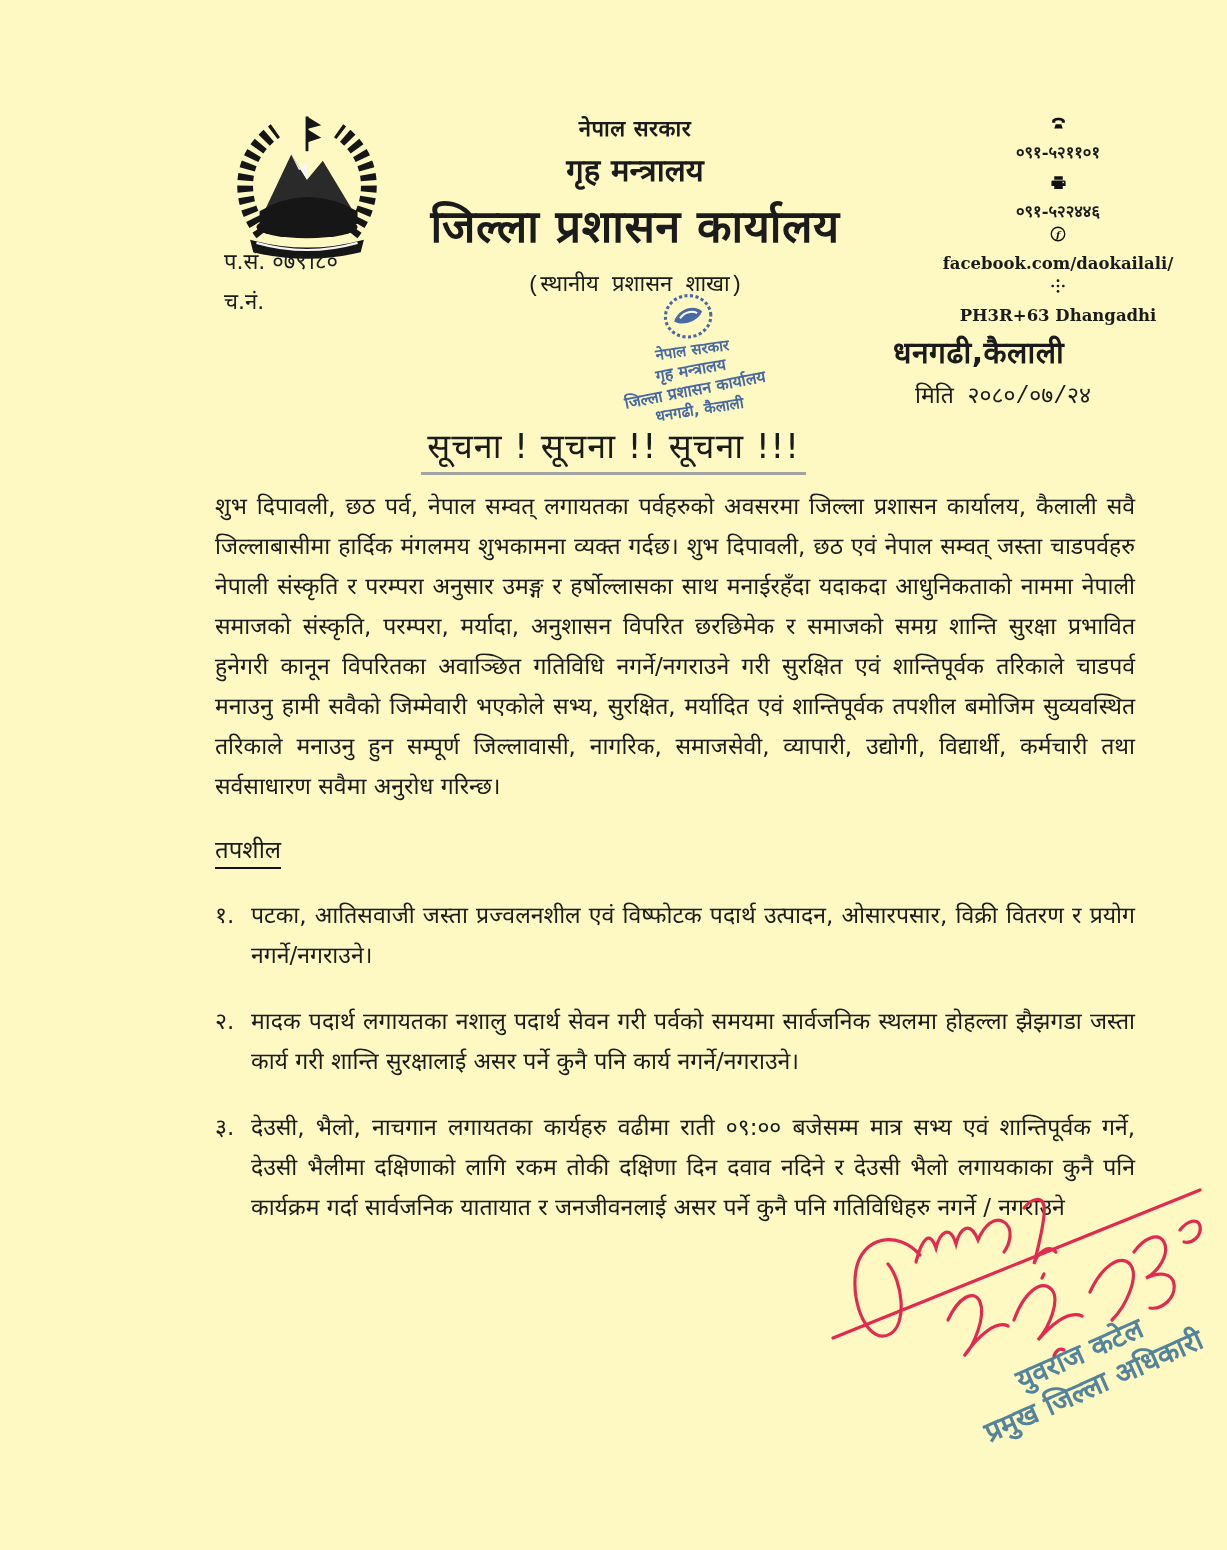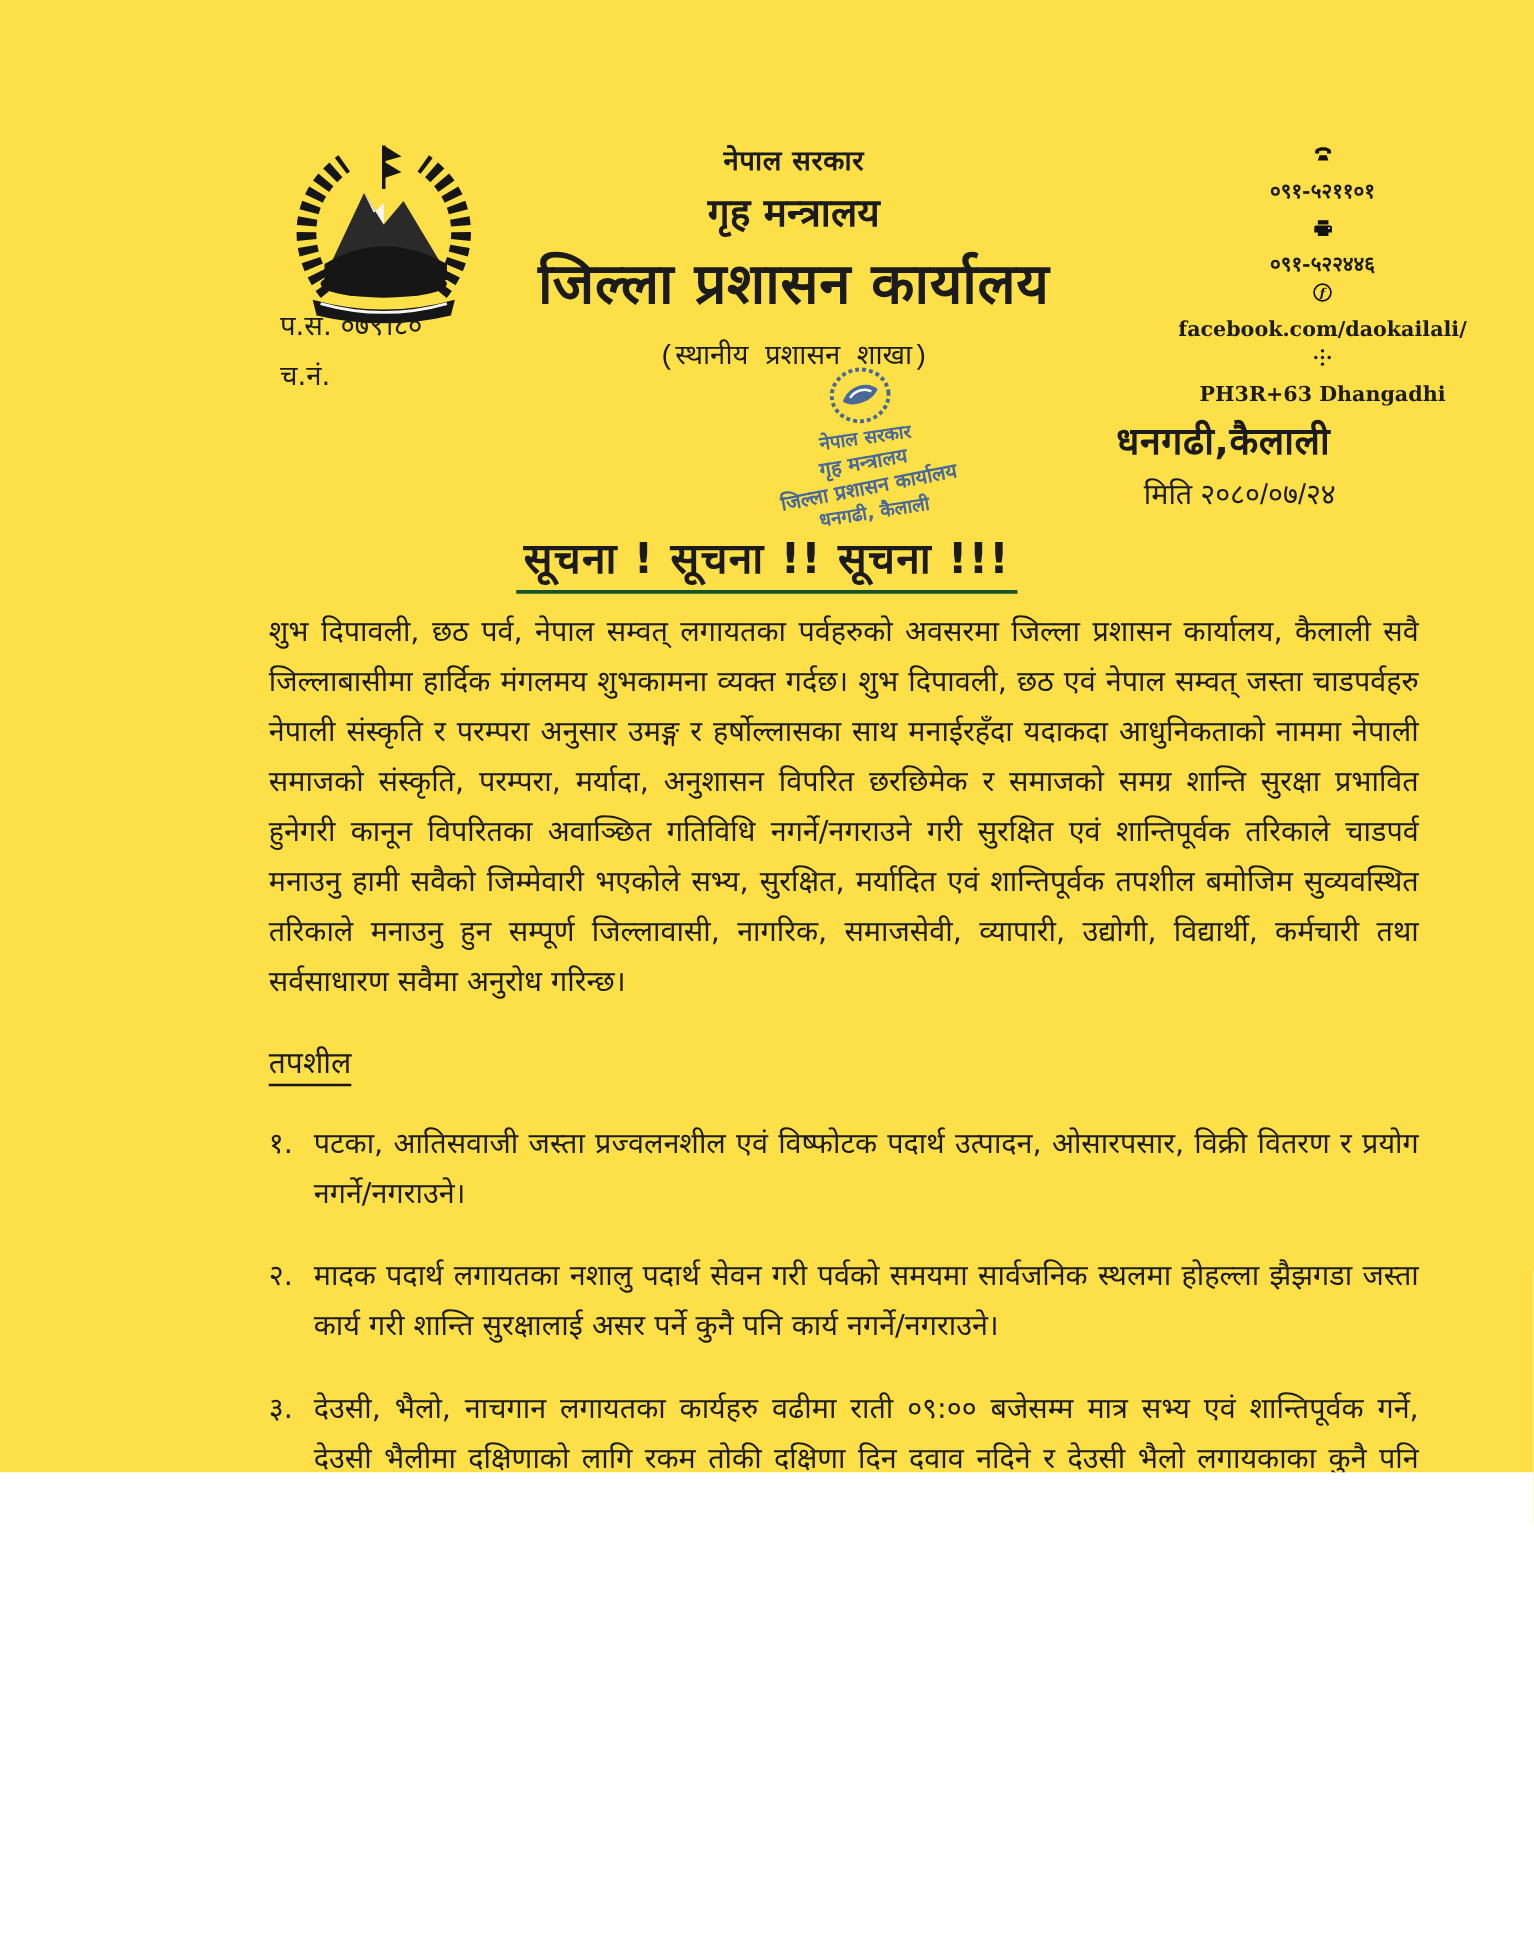--- a/index.html
+++ b/index.html
@@ -5,56 +5,56 @@
   :root{
     --stamp-blue:#3b5fa0;
     --sig-red:#e02a4e;
     --officer-stamp:#3d7596;
     --ink:#1b1b1b;
   }
   *{box-sizing:border-box;}
   html,body{margin:0;padding:0;background:#ffffff;}
   .page{
     position:relative;
-    width:1227px;height:1178px;
-    background:#fde047;
+    width:1227px;height:1550px;
+    background:#fef9c3;
     font-family:"DejaVu Sans","Liberation Sans",sans-serif;
     color:var(--ink);
     overflow:hidden;
   }
   
   .emblem{position:absolute;left:228px;top:110px;width:158px;height:152px;}
   .head-center{position:absolute;left:380px;top:112px;width:510px;text-align:center;}
   .gov-line{font-size:22px;font-weight:bold;letter-spacing:.5px;}
   .ministry-line{font-size:31px;font-weight:bold;margin-top:6px;}
   .office-line{font-size:45px;font-weight:800;margin-top:4px;letter-spacing:.5px;white-space:nowrap;}
   .branch-line{font-size:22px;margin-top:12px;font-family:Liberation Mono, monospace;}
   .contact{position:absolute;left:893px;top:114px;width:330px;font-family:"DejaVu Serif","Liberation Serif",serif;}
   .c-row{display:flex;align-items:center;gap:7px;font-size:16.5px;font-weight:bold;line-height:27px;white-space:nowrap;flex-direction:column;}
   .c-row .ic{flex:none;width:18px;height:18px;display:inline-flex;align-items:center;justify-content:center;}
   .city-line{font-size:30px;font-weight:800;font-family:"DejaVu Sans","Liberation Sans",sans-serif;margin-top:2px;letter-spacing:.5px;}
-  .date-line{font-size:23px;margin-top:6px;margin-left:22px;font-family:Liberation Sans, sans-serif;}
+  .date-line{font-size:23px;margin-top:6px;margin-left:22px;font-family:Liberation Mono, monospace;}
   .refs{position:absolute;left:224px;top:250px;font-size:22px;line-height:24px;}
   .refs .r2{margin-top:16px;}
   
   .stamp-top{
     position:absolute;left:578px;top:292px;width:230px;
     text-align:center;color:var(--stamp-blue);
     transform:rotate(-7deg);opacity:.93;
   }
   .stamp-top .s-line{font-weight:bold;line-height:20px;}
   .stamp-top .s0{font-size:15px;transform:rotate(-1deg);}
   .stamp-top .s1{font-size:16px;transform:rotate(-3deg) translateX(-4px);}
   .stamp-top .s2{font-size:16px;transform:rotate(-4deg) translateX(-2px);}
   .stamp-top .s3{font-size:15px;transform:rotate(-2deg);}
   
   .title-wrap{position:absolute;left:0;top:422px;width:100%;text-align:center;}
   .title-text{
-    display:inline-block;font-size:34px;font-weight:700;
-    border-bottom:3px solid #14532d;padding:0 6px 4px;
+    display:inline-block;font-size:34px;font-weight:400;
+    border-bottom:3px solid #a3a3a3;padding:0 6px 4px;
     letter-spacing:1px;
   }
   
   .content{position:absolute;left:215px;top:486px;width:920px;}
   .paragraph{font-size:23px;line-height:40px;text-align:justify;margin:0;}
   .details-heading{
     display:inline-block;margin-top:26px;font-size:24px;font-weight:400;
     border-bottom:2.5px solid #141414;padding-bottom:2px;
   }
   .items{margin-top:4px;}

